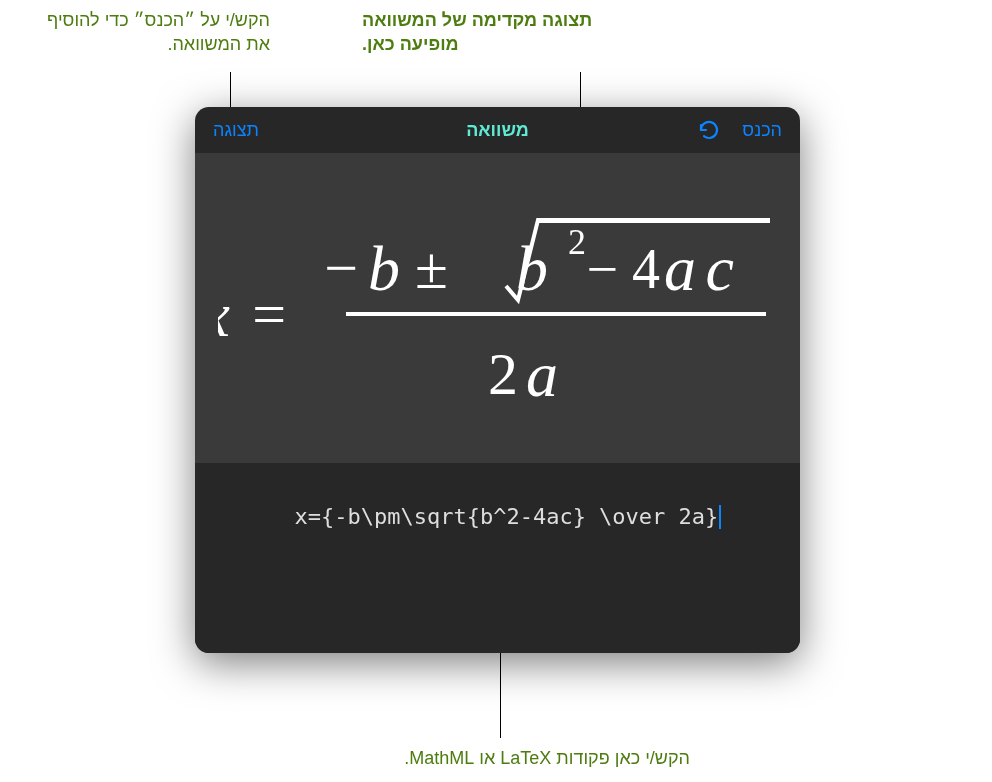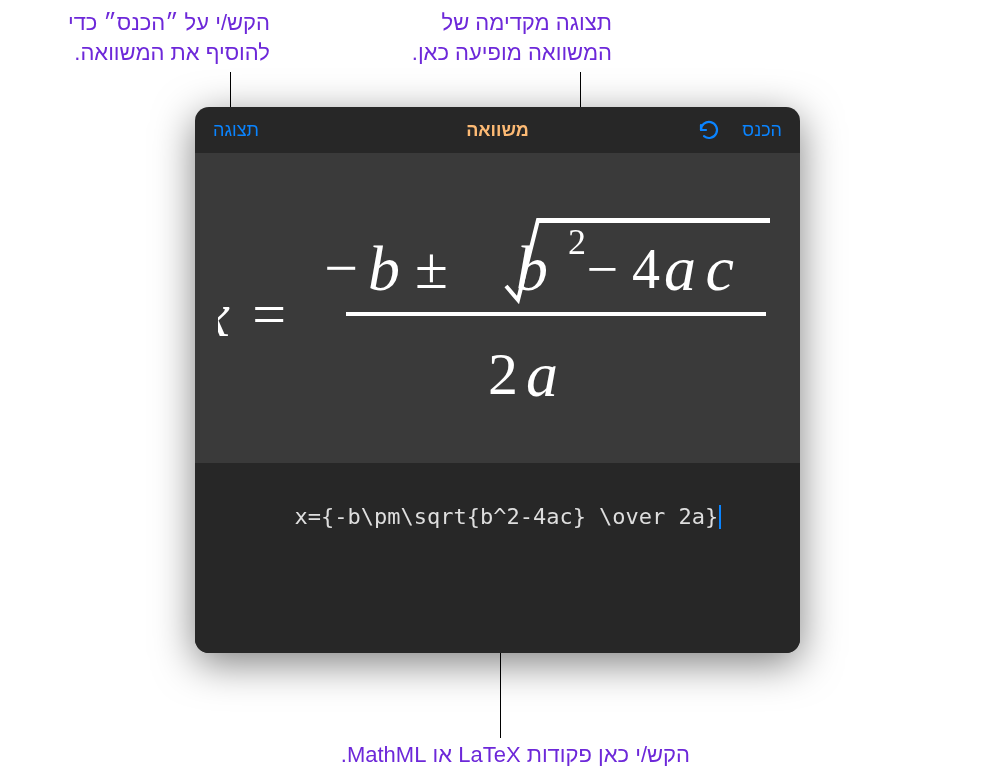--- a/index.html
+++ b/index.html
@@ -7,22 +7,22 @@
     width: 992px;
     height: 782px;
     background: #ffffff;
     font-family: -apple-system, BlinkMacSystemFont, "Helvetica Neue", Arial, sans-serif;
     position: relative;
     overflow: hidden;
   }
 
   .callout {
     position: absolute;
-    color: #6d28d9;
-    font-size: 22px;
+    color: #4d7c0f;
+    font-size: 18px;
     line-height: 1.35;
     text-align: right;
     direction: rtl;
   }
   .callout-line {
     position: absolute;
     background: #000;
     width: 1px;
   }
 
@@ -48,21 +48,21 @@
   }
   .tb-left, .tb-right {
     display: flex;
     align-items: center;
     gap: 20px;
   }
   .tb-title {
     position: absolute;
     left: 0; right: 0;
     text-align: center;
-    color: #fdba74;
+    color: #5eead4;
     font-size: 18px;
     font-weight: 600;
     pointer-events: none;
   }
   .tb-button {
     color: #0a84ff;
     font-size: 18px;
     cursor: pointer;
     background: none;
     border: none;
@@ -105,21 +105,21 @@
   .code-input .cursor {
     display: inline-block;
     width: 2px;
     height: 24px;
     background: #0a84ff;
     vertical-align: text-bottom;
     margin-left: 1px;
   }
 
   
-  #callout-preview { top: 8px; right: 380px; width: 250px; text-align: right; }
+  #callout-preview { top: 8px; right: 380px; width: 250px; text-align: left; font-weight: bold; }
   #callout-insert  { top: 8px; left: 40px; width: 230px; text-align: right; }
   #callout-input   { bottom: 12px; left: 330px; width: 360px; text-align: right; direction: rtl; margin-top: 45px; }
 
   #line-preview { left: 580px; top: 72px; height: 50px; }
   #line-insert  { left: 230px; top: 72px; height: 50px; }
   #line-input   { left: 500px; top: 540px; height: 198px; }
 </style>
 </head>
 <body>
 

